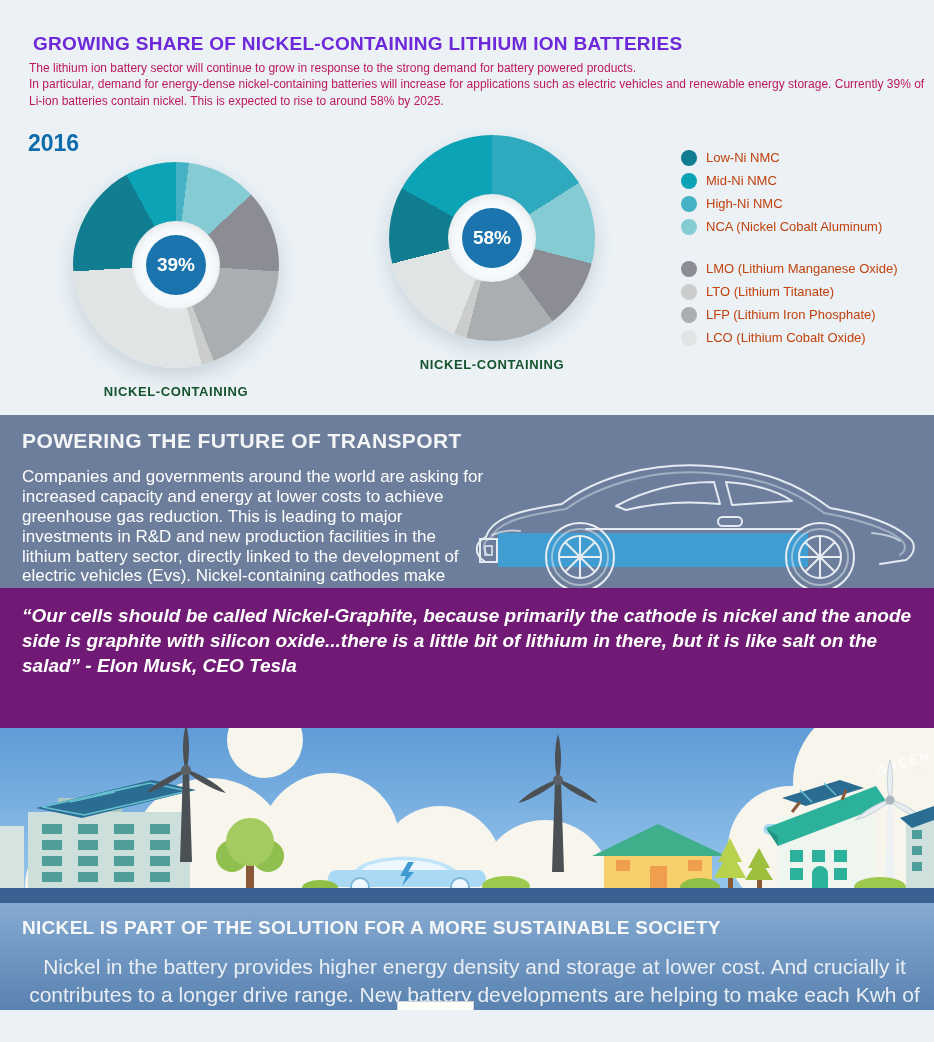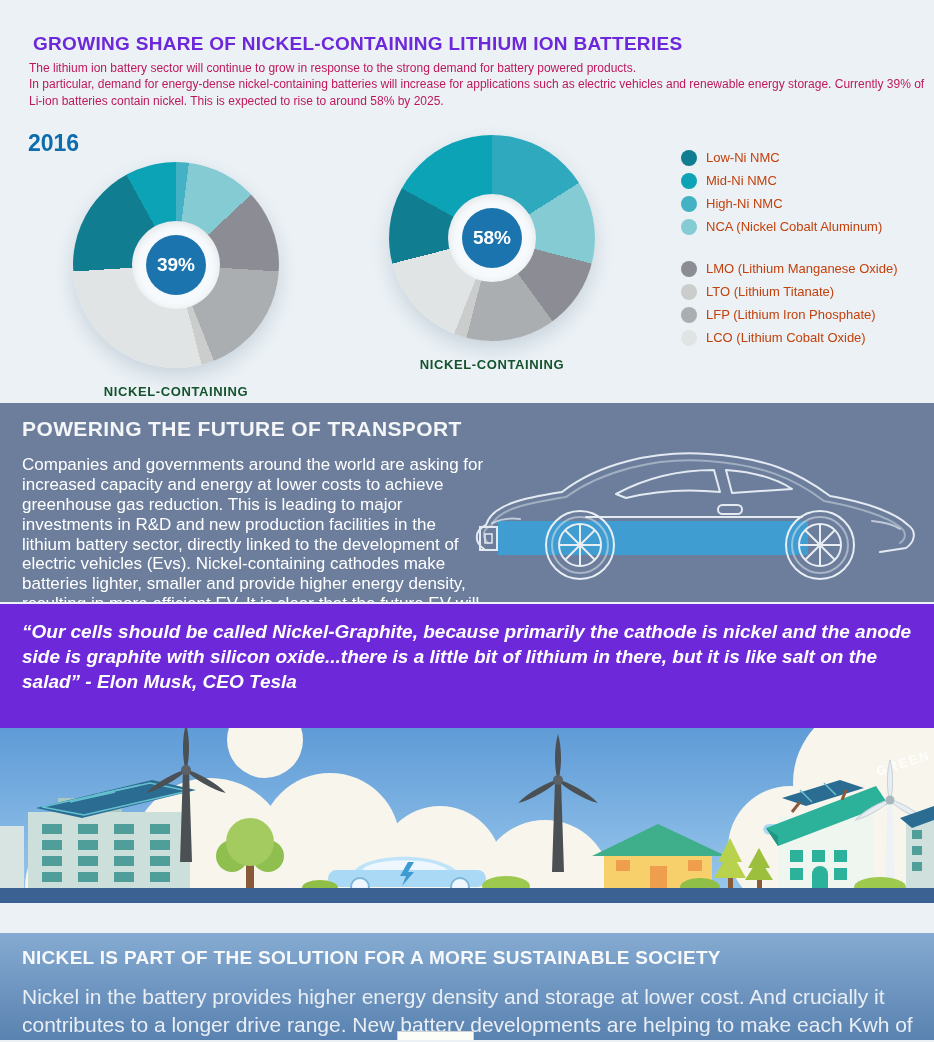--- a/index.html
+++ b/index.html
@@ -43,44 +43,44 @@
     text-align:center;margin-top:16px;
     font-size:13px;font-weight:bold;color:#14532d;letter-spacing:.6px;
   }
   .legend{position:absolute;left:681px;top:146px;}
   .legend-group{margin-bottom:19px;}
   .legend-row{display:flex;align-items:center;height:23px;}
   .legend-dot{width:16px;height:16px;border-radius:50%;flex:0 0 16px;}
   .legend-label{margin-left:9px;font-size:13px;color:#c2410c;}
 
   
-  .sec-transport{top:403px;height:199px;background:#6c7e9c;}
+  .sec-transport{top:415px;height:199px;background:#6c7e9c;}
   .transport-heading{
     position:absolute;left:22px;top:14px;margin:0;
     font-size:21px;font-weight:bold;color:#f4f6f8;letter-spacing:.4px;
   }
   .transport-body{
     position:absolute;left:22px;top:52px;width:466px;margin:0;
     font-size:17px;color:#ffffff;line-height:1.17;
   }
   .car-art{position:absolute;left:468px;top:22px;}
 
   
-  .sec-quote{top:604px;height:158px;background:#6d28d9;}
+  .sec-quote{top:588px;height:158px;background:#701a75;}
   .quote-text{
     position:absolute;left:22px;top:15px;width:896px;margin:0;
     font-size:19px;font-weight:bold;font-style:italic;color:#ffffff;line-height:1.32;
   }
 
   
   .sec-city{top:728px;height:175px;}
   .sec-city svg{display:block;}
 
   
-  .sec-bottom{top:933px;height:107px;background:linear-gradient(#85abd2,#5a82b0);}
+  .sec-bottom{top:903px;height:107px;background:linear-gradient(#85abd2,#5a82b0);text-align:center;}
   .bottom-heading{
     position:absolute;left:22px;top:14px;margin:0;
     font-size:19px;font-weight:bold;color:#f6f8fa;letter-spacing:.3px;
   }
   .bottom-body{
     position:absolute;left:22px;top:50px;width:905px;margin:0;
     font-size:21px;color:#e9eef4;line-height:1.35;
   }
   .footer-box{
     position:absolute;left:397px;bottom:0;width:75px;height:8px;

